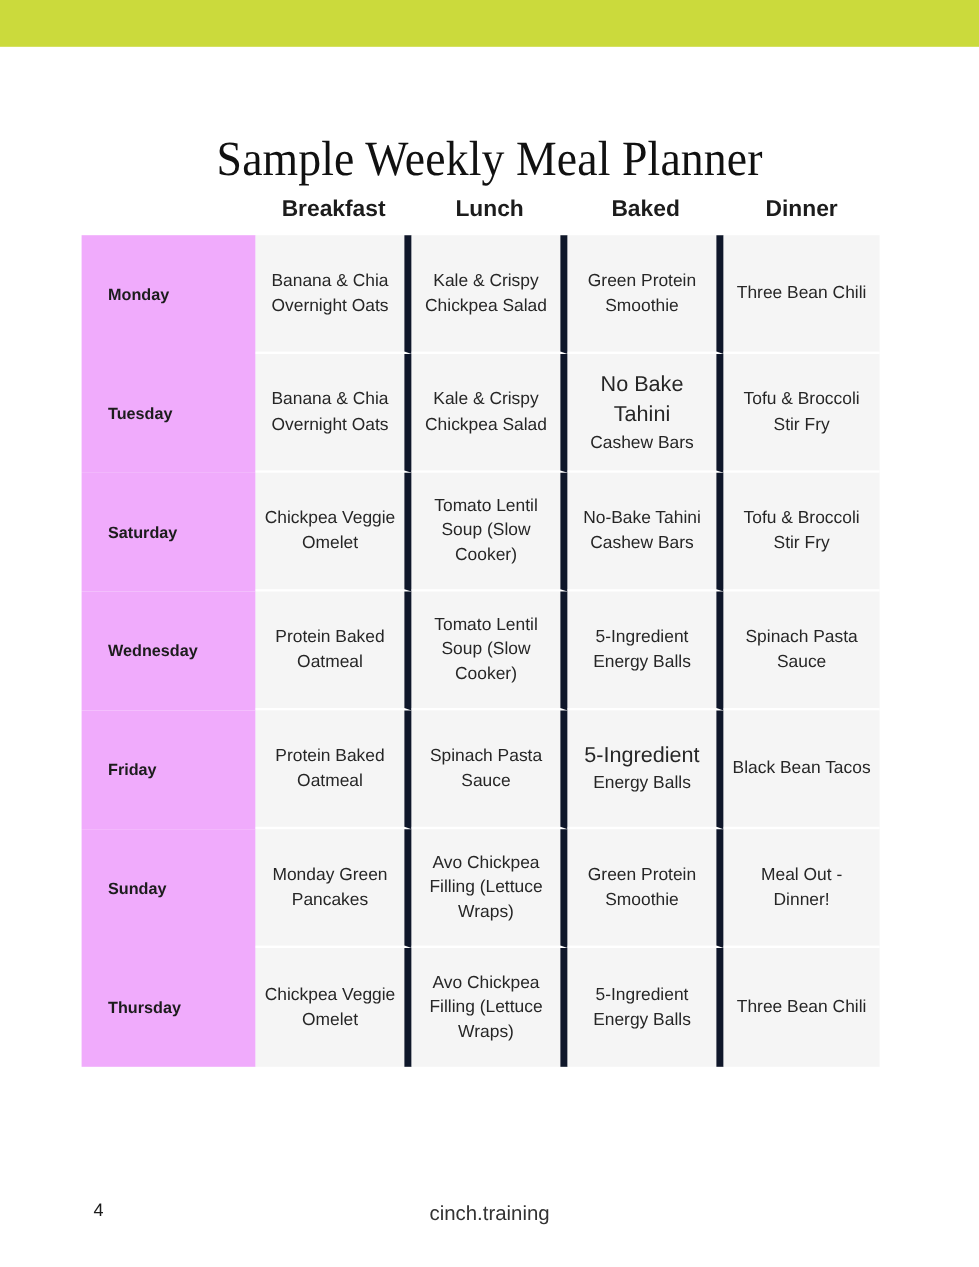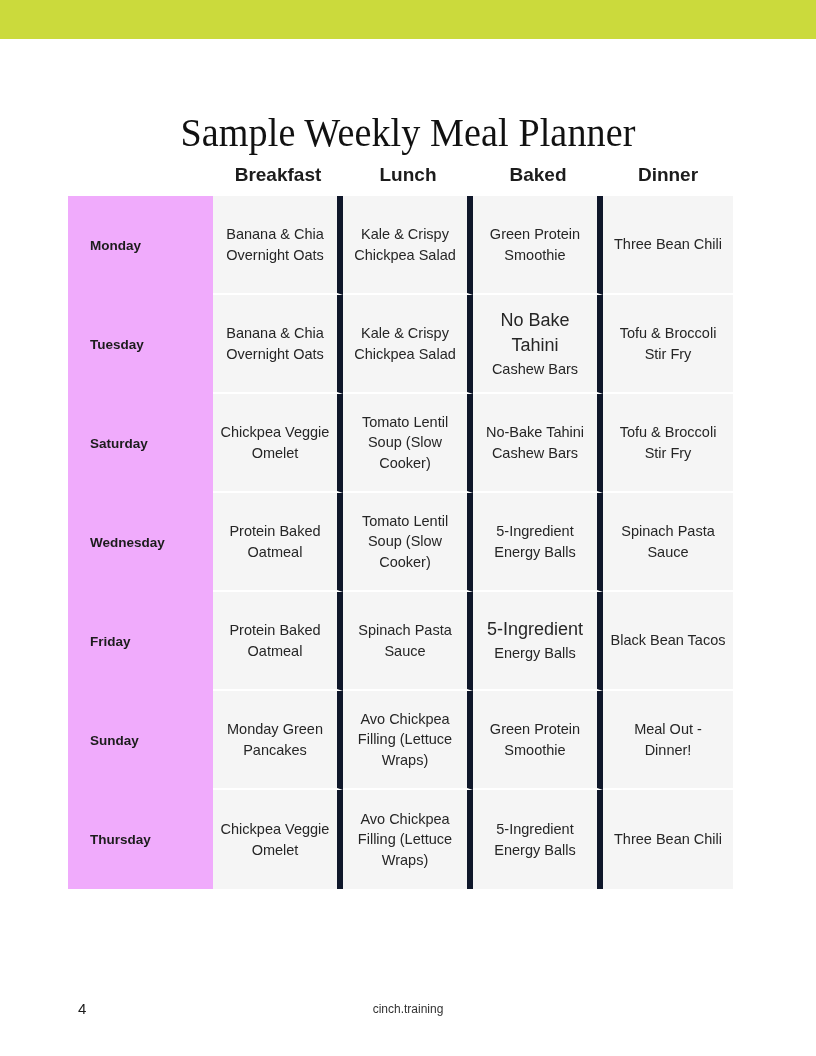--- a/index.html
+++ b/index.html
@@ -127,21 +127,21 @@
     top: 0;
     font-size: 15px;
     color: #1c1c1c;
   }
   .footer-site {
     position: absolute;
     left: 0;
     top: 2px;
     width: 816px;
     text-align: center;
-    font-size: 12px;
+    font-size: 17px;
     color: #333333;
   }
 </style>
 </head>
 <body>
 
 <div class="accent-bar"></div>
 
 <h1 class="page-title">Sample Weekly Meal Planner</h1>
 

